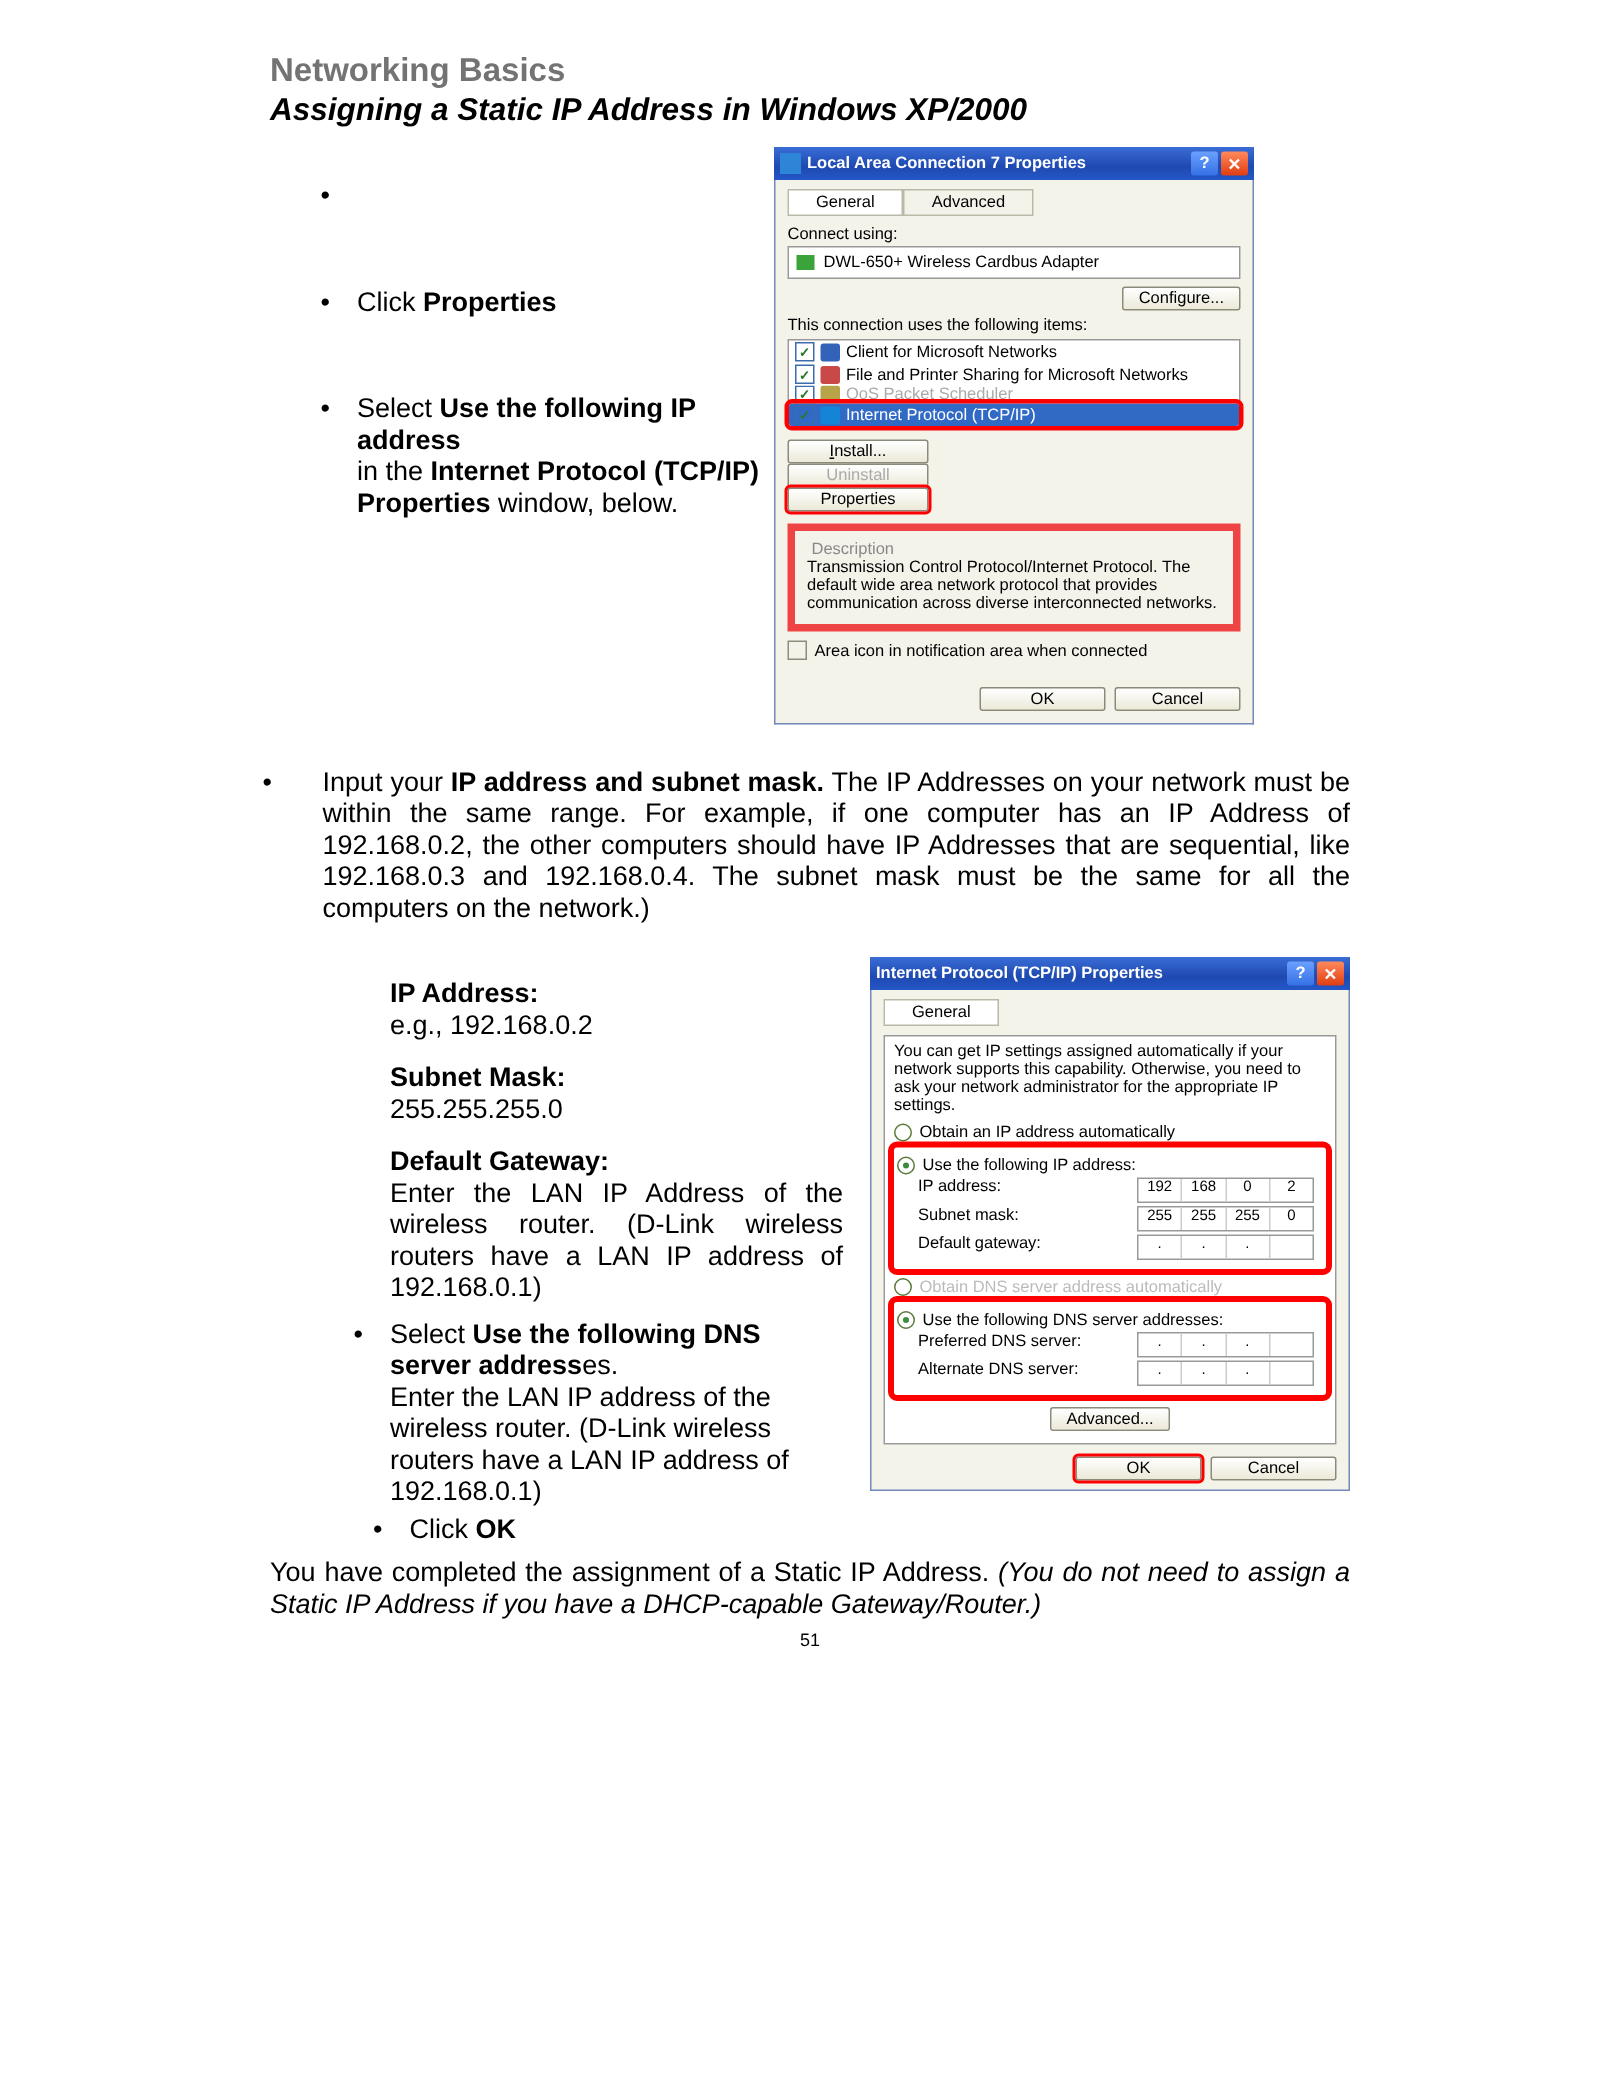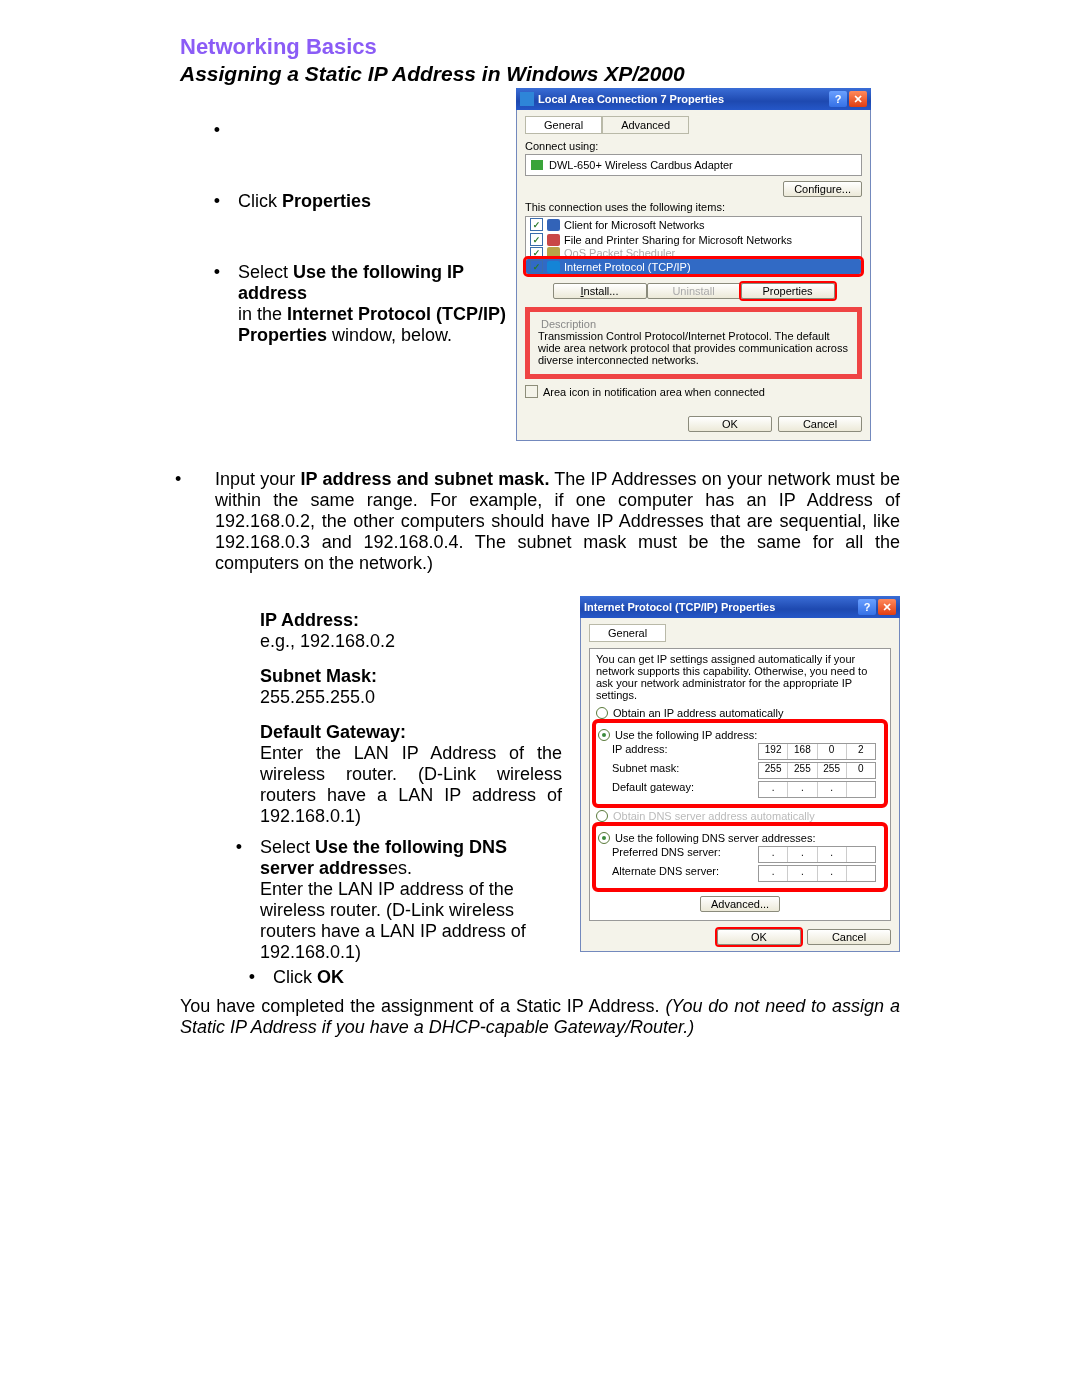--- a/index.html
+++ b/index.html
@@ -6,21 +6,21 @@
     margin: 0;
     background: #fff;
     width: 1080px;
     font-family: Arial, Helvetica, sans-serif;
     color: #000;
   }
   .page {
     padding: 34px 180px 500px 180px;
   }
   .title-red {
-    color: #8b5cf6;
+    color: #737373;
     font-weight: bold;
     font-size: 22px;
   }
   .subtitle {
     font-style: italic;
     font-weight: bold;
     font-size: 21px;
     margin-top: 2px;
   }
 
@@ -33,23 +33,23 @@
     font-size: 18px;
   }
   .bullet-item { display: flex; margin-bottom: 50px; }
   .bullet-item .dot { width: 40px; text-align: right; padding-right: 18px; }
   .bullet-item .txt { flex: 1; }
   .bullet-item.bi3 { margin-bottom: 10px; }
   .bullet-item .txt .nl { display: block; }
 
   
   .win-shell {
-    width: 355px;
+    width: 320px;
     margin-left: 6px;
-    margin-top: 2px;
+    margin-top: 12px;
   }
   .win-titlebar {
     display: flex;
     align-items: center;
     height: 22px;
     background: linear-gradient(#3a6dd6,#1e49b0 60%,#2557c8);
     color: #fff;
     font-size: 11px;
     font-weight: bold;
     padding: 0 4px;
@@ -109,21 +109,21 @@
   .item-row .cb { width: 11px; height: 11px; border: 1px solid #3a6dad; margin-right: 4px; display:flex; align-items:center; justify-content:center; color:#2a7a2a; font-size:9px; font-weight:bold;}
   .item-row .icn { width: 13px; height: 12px; margin-right: 4px; border-radius: 2px;}
   .item-row .icn.i1 { background: #3263b8; }
   .item-row .icn.i2 { background: #c94848; }
   .item-row .icn.i3 { background: #b8a448; }
   .item-row .icn.i4 { background: #1484d6; }
   .item-row.tcpip { background: #316ac5; color: #fff; }
   .red-outline { outline: 3px solid #ff0000; border-radius: 2px; }
   .red-outline-b { outline: 2px solid #ff0000; border-radius: 2px; }
 
-  .btn-row { display:flex; justify-content: center; margin-top: 8px; }
+  .btn-row { display:flex; justify-content: flex-end; margin-top: 8px; flex-direction: column; }
   .btn-row .xp-btn { width: 72px; }
   .btn-row .xp-btn.disabled { color: #aaa; }
 
   .desc-fieldset {
     border: 5px solid #ef4444; margin: 8px 0 6px 0; padding: 6px 8px 8px 8px;
   }
   .desc-fieldset .legend { color: #888; font-size: 11px; margin-top: -12px; background: #f4f3ea; display:inline-block; padding:0 3px; }
 
   .show-row { display:flex; align-items:center; }
   .show-row .cb2 { width:11px; height:11px; border:1px solid #8d8d7a; margin-right:5px;}
@@ -397,13 +397,14 @@
 
   <div class="click-ok">
     <div class="dot">•</div>
     <div><span>Click </span><b>OK</b></div>
   </div>
 
   <div class="final-para">
     <span>You have completed the assignment of a Static IP Address.  </span><i>(You do not need to assign a Static IP Address if you have a DHCP-capable Gateway/Router.)</i>
   </div>
 
+  <div class="page-num">51</div>
 </div>
 
 </body></html>

